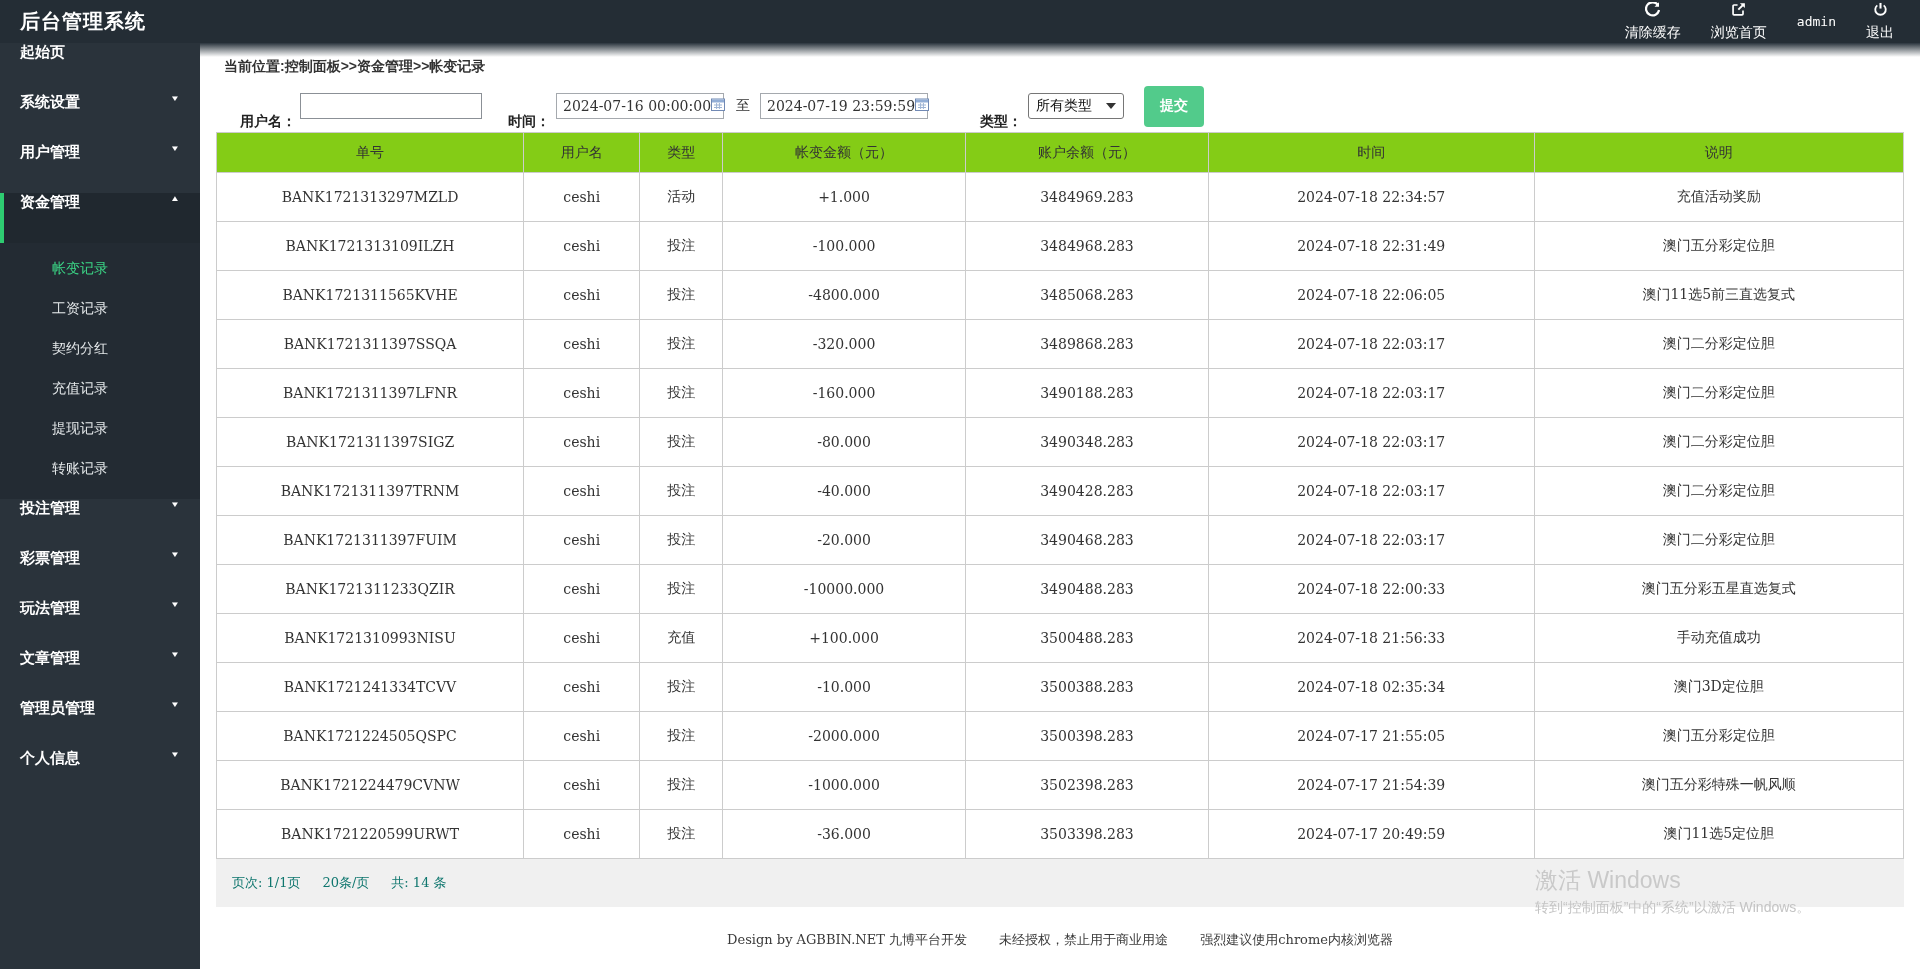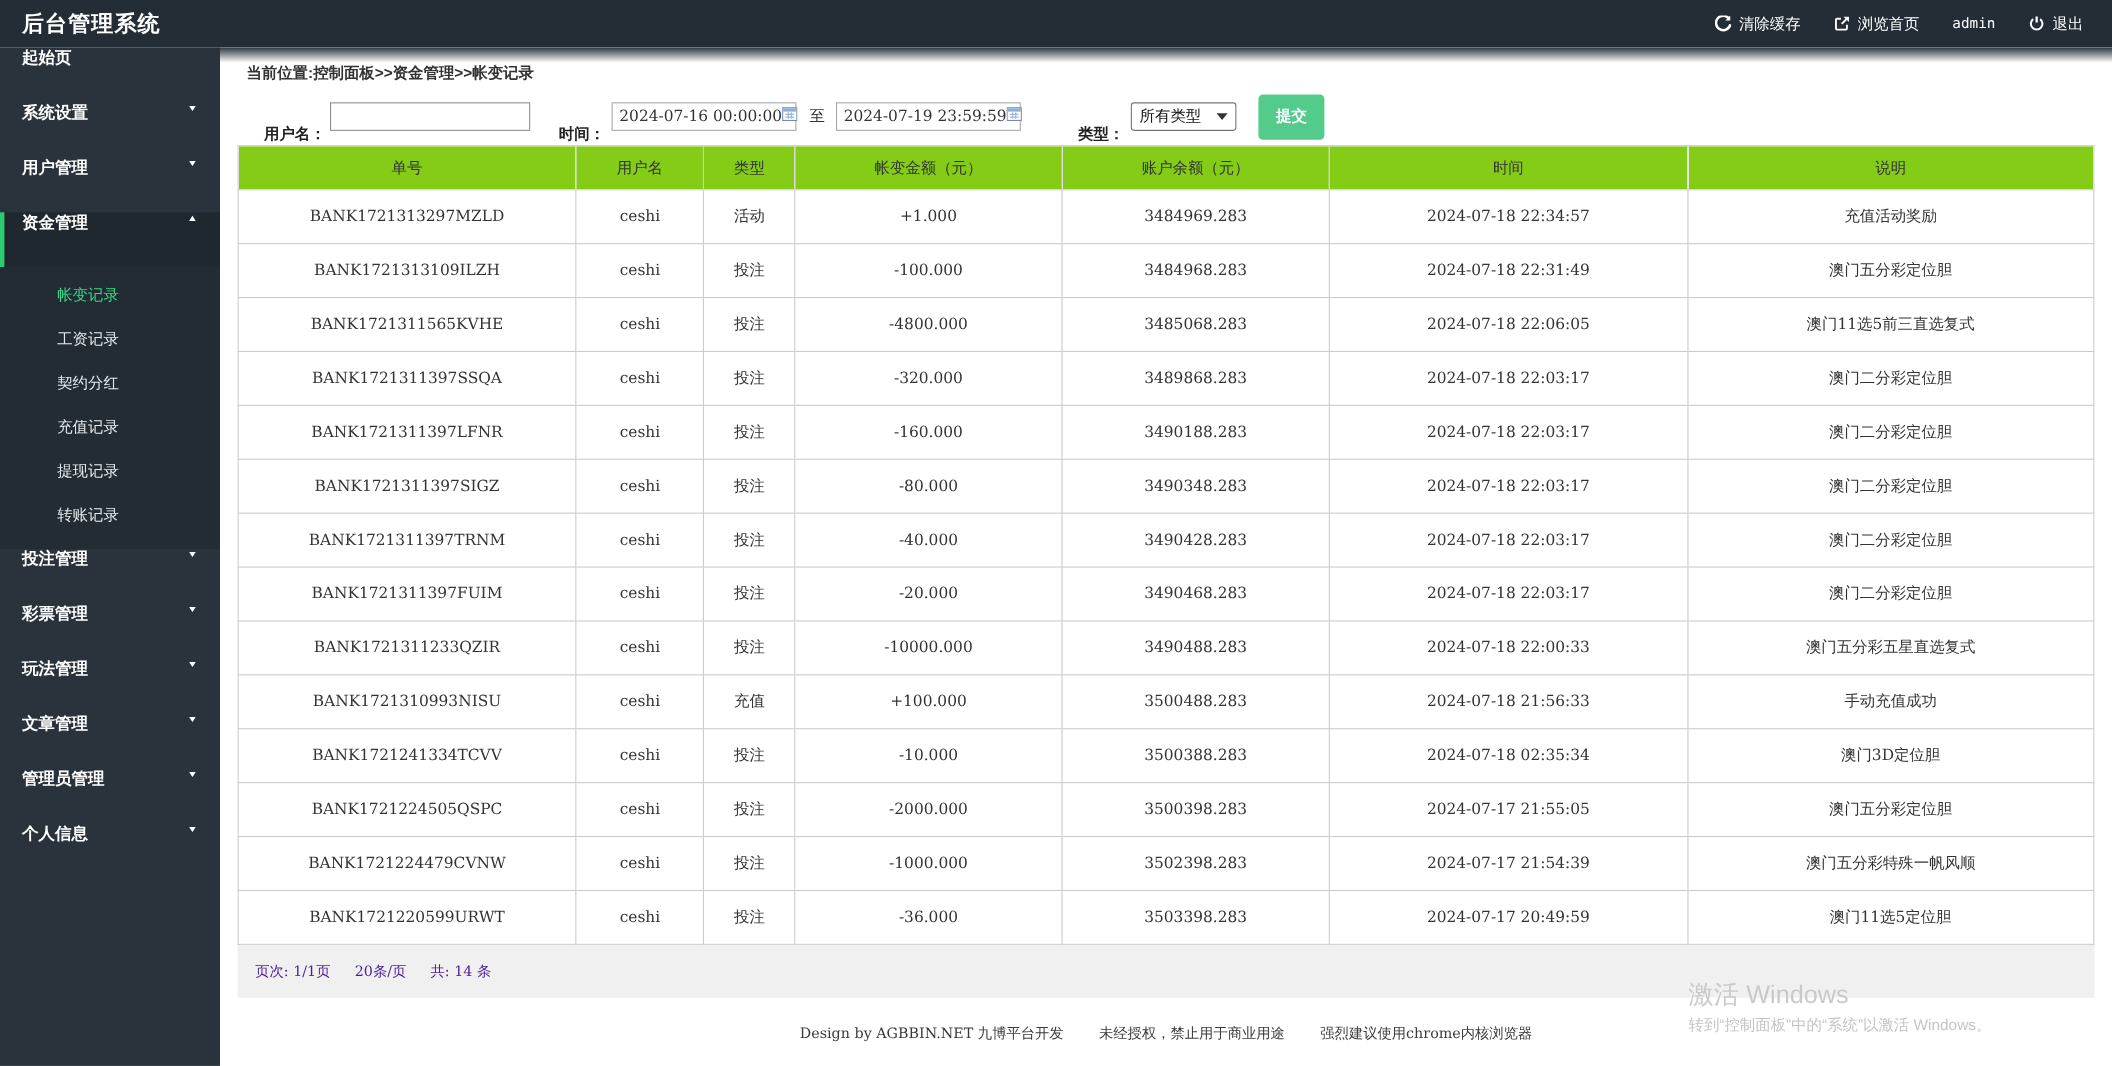--- a/index.html
+++ b/index.html
@@ -5,21 +5,21 @@
   * { margin:0; padding:0; box-sizing:border-box; }
   html,body { width:1920px; height:969px; overflow:hidden; background:#fff;
               font-family:"Liberation Sans", sans-serif; }
   .app { position:relative; width:1920px; height:969px; }
 
   
   .topbar { position:absolute; left:0; top:0; width:1920px; height:43px;
             background:#242d35; display:flex; align-items:center; z-index:5; }
   .topbar-title { color:#fff; font-size:20px; font-weight:bold; padding-left:20px; letter-spacing:1px; }
   .topbar-right { margin-left:auto; display:flex; align-items:center; gap:30px; padding-right:26px; }
-  .topbar-link { display:flex; align-items:center; gap:7px; color:#fff; font-size:14px; cursor:pointer; }
+  .topbar-link { display:flex; align-items:center; gap:7px; color:#fff; font-size:14px; cursor:pointer;flex-direction:column; }
   .topbar-link svg { display:block; }
   .topbar-admin { color:#fff; font-size:13px; font-family:"DejaVu Sans Mono", monospace; }
 
   
   .sidebar { position:absolute; left:0; top:43px; bottom:0; width:200px; background:#2a333b; z-index:4; }
   .side-item { height:50px; display:flex; align-items:flex-start; padding:0 20px;
                color:#fff; font-size:15px; font-weight:bold; cursor:pointer; }
   .side-item .chev { margin-left:auto; font-size:10px; color:#fff; transform:scale(1,.8); }
   .side-item.active-parent { background:#20282f; border-left:4px solid #2ecc71; padding-left:16px; }
   .submenu { background:#232b33; padding:6px 0 10px 0; }
@@ -62,31 +62,31 @@
   table.grid th, table.grid td { border:1px solid #ccc; text-align:center; color:#333; overflow:hidden; }
   table.grid th { background:#84cc16; height:40px; font-size:14px; font-weight:normal;
                   font-family:"DejaVu Serif", serif; }
   table.grid td { height:49px; background:#fff; font-size:14px; font-family:"DejaVu Serif", serif; }
   td.mono { font-family:"DejaVu Sans Mono", monospace; font-size:13px; }
   .c0{width:18.2%;} .c1{width:6.9%;} .c2{width:4.9%;} .c3{width:14.4%;}
   .c4{width:14.4%;} .c5{width:19.3%;}
 
   
   .pager { height:48px; background:#f0f0f0; display:flex; align-items:center;
-           font-size:13px; color:#4c1d95; font-family:"DejaVu Serif", serif; }
+           font-size:13px; color:#0f766e; font-family:"DejaVu Serif", serif; }
   .pager span { margin-left:22px; }
   .pager span:first-child { margin-left:16px; }
 
   
   .footer { margin-top:24px; text-align:center; font-size:13px; color:#3a3a3a;
             font-family:"DejaVu Serif", serif; }
   .footer span { margin:0 14px; }
 
   
-  .watermark { position:absolute; left:1535px; top:890px; color:#c9c9c9; z-index:6; pointer-events:none; }
+  .watermark { position:absolute; left:1535px; top:866px; color:#c9c9c9; z-index:6; pointer-events:none; }
   .wm1 { font-size:23px; line-height:28px; }
   .wm2 { font-size:14px; line-height:20px; margin-top:3px; color:#c4c4c4; }
 </style>
 </head>
 <body>
 
 <div class="app">
 
   <div class="topbar">
     <div class="topbar-title">后台管理系统</div>

